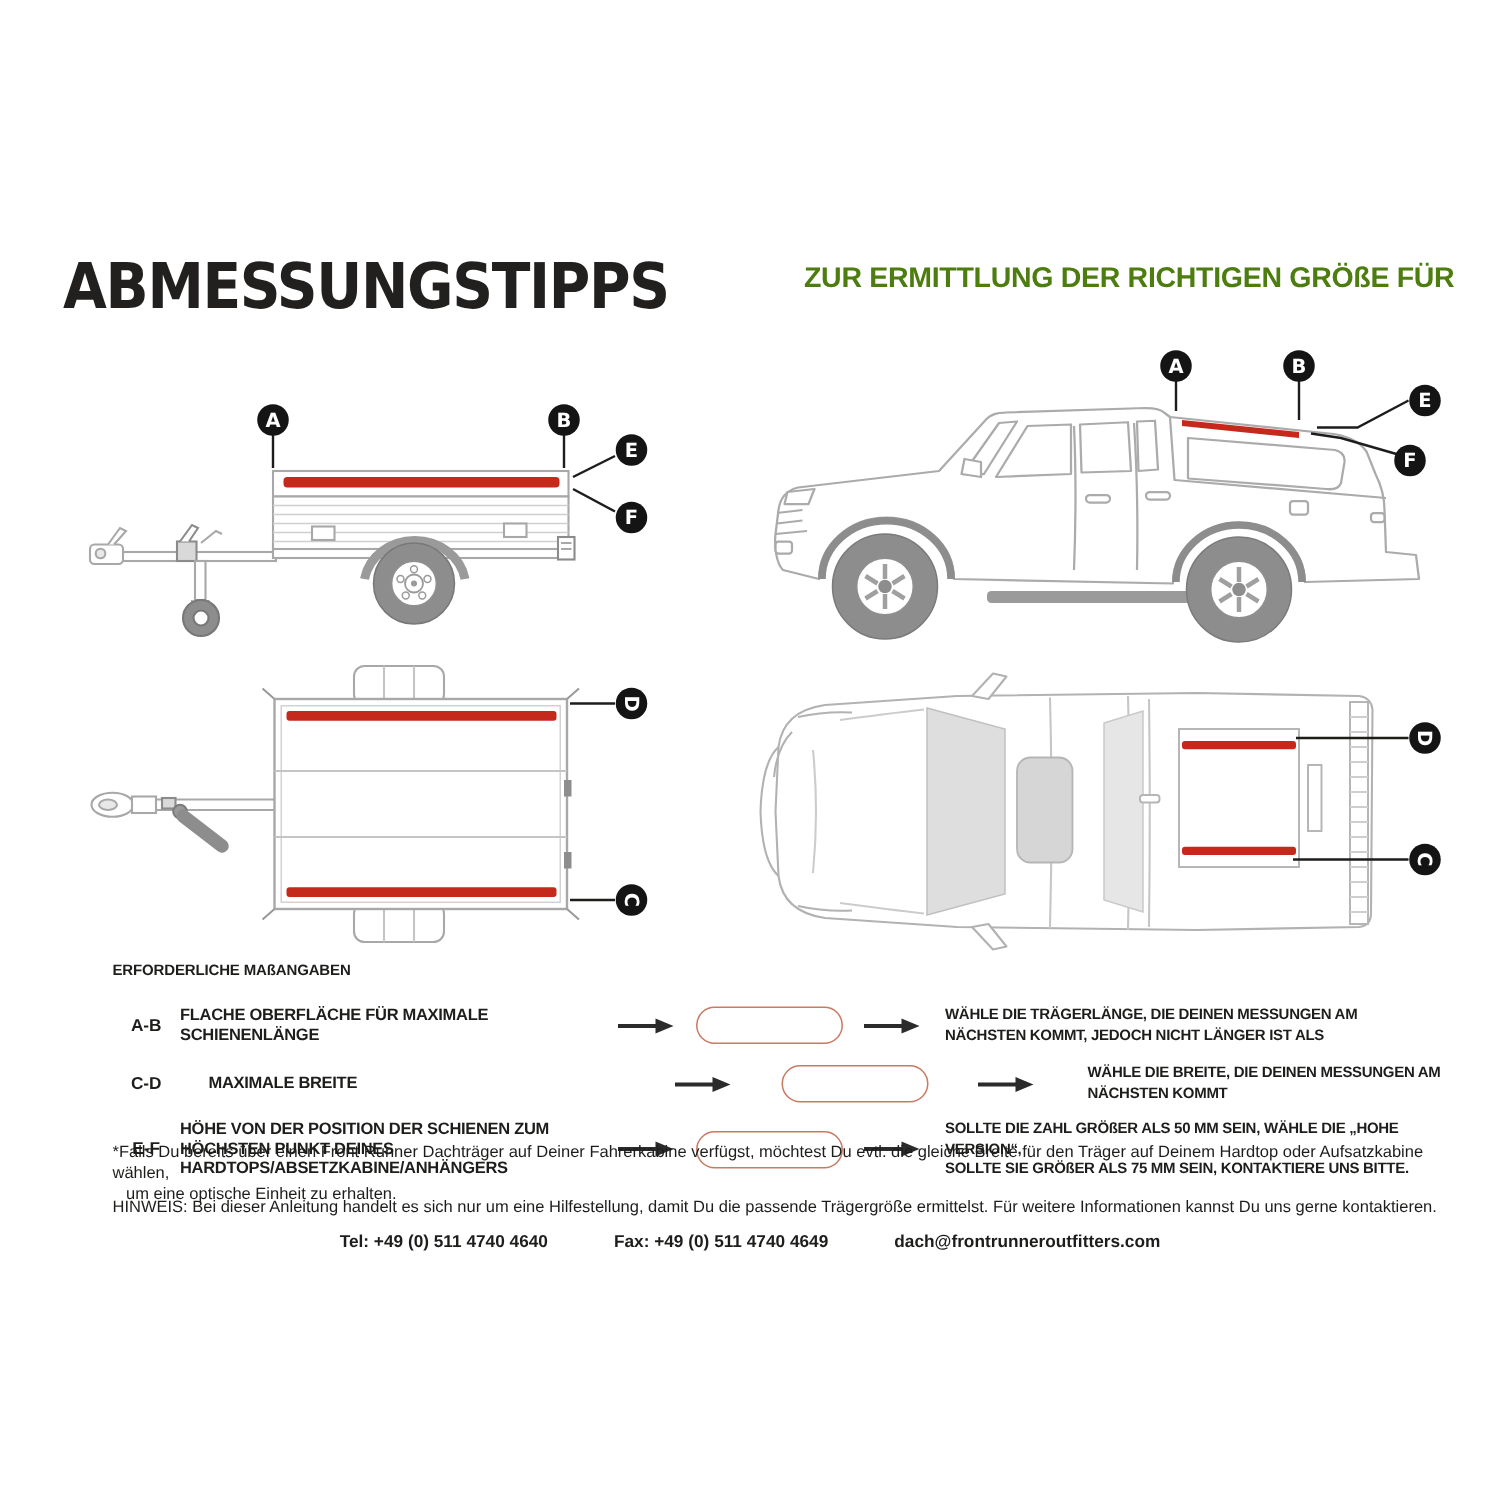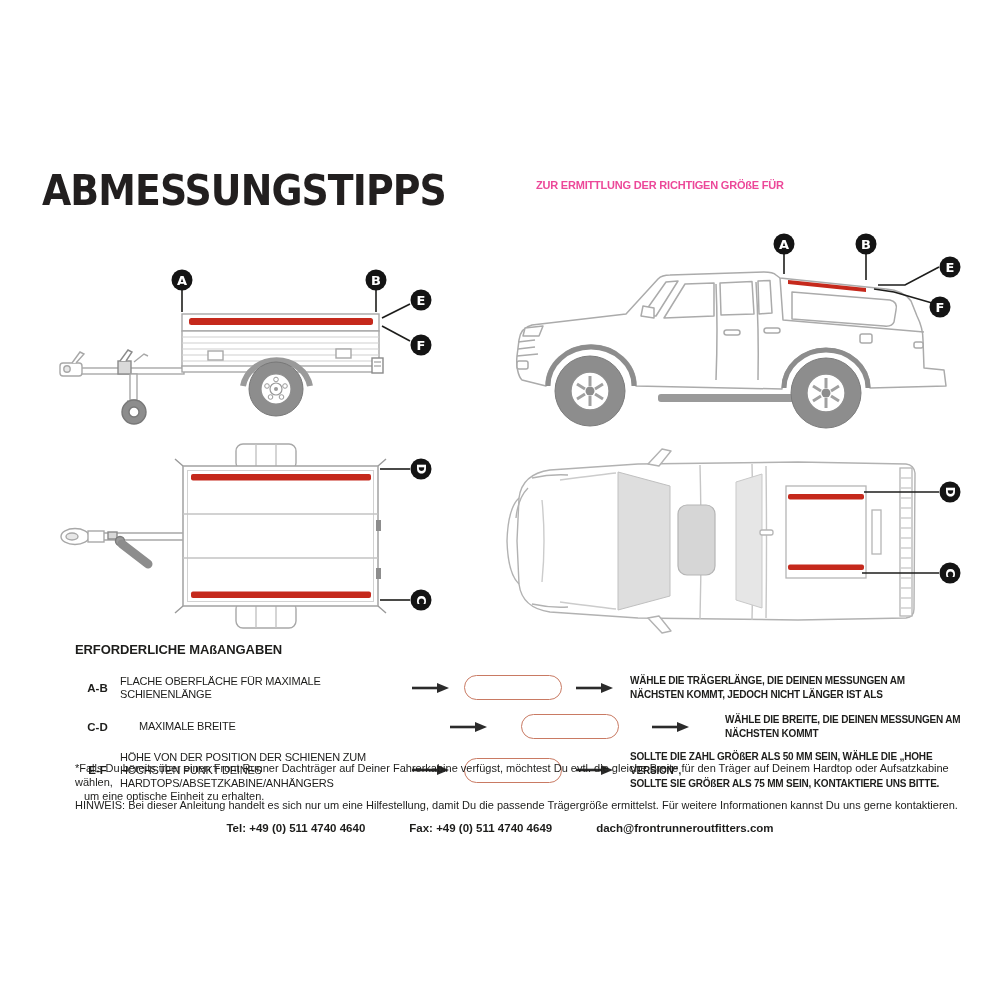--- a/index.html
+++ b/index.html
@@ -2,40 +2,40 @@
 <html><head>
 <meta charset="utf-8">
 <style>
   html,body{margin:0;padding:0;background:#ffffff;}
   .page{position:relative;width:1000px;height:926px;background:#fff;overflow:hidden;
         font-family:"Liberation Sans",sans-serif;color:#1d1d1b;}
   
   .title{position:absolute;left:42px;top:166px;margin:0;font-family:"DejaVu Sans",sans-serif;
          font-weight:700;font-size:42px;letter-spacing:-1px;white-space:nowrap;
          transform:scaleX(0.90);transform-origin:left top;color:#221f1f;}
-  .subtitle{position:absolute;left:536px;top:176px;font-size:11px;font-weight:700;
-            line-height:19.5px;letter-spacing:-0.2px;color:#ec4899;}
+  .subtitle{position:absolute;left:536px;top:176px;font-size:19px;font-weight:700;
+            line-height:19.5px;letter-spacing:-0.2px;color:#4d7c0f;}
   
   .fig{position:absolute;}
   #fig-trailer-side{left:58px;top:262px;}
   #fig-truck-side{left:508px;top:228px;}
   #fig-trailer-top{left:58px;top:438px;}
   #fig-truck-top{left:498px;top:438px;}
   svg{display:block;}
   .mark circle{fill:#141414;}
   .mark text{fill:#ffffff;font-family:"DejaVu Sans",sans-serif;font-weight:700;font-size:13px;}
   
   .meas{position:absolute;left:75px;top:642px;right:18px;}
-  .meas-head{display:flex;gap:28px;font-size:13px;font-weight:700;letter-spacing:-0.1px;flex-direction:column;}
+  .meas-head{display:flex;gap:28px;font-size:10px;font-weight:700;letter-spacing:-0.1px;flex-direction:column;}
   .mrow{display:flex;align-items:center;}
   .mrow.r1{margin-top:17px;}
   .mrow.r2{margin-top:12px;gap:19px;}
   .mrow.r3{margin-top:10px;}
   .mkey{width:45px;font-weight:700;font-size:11.5px;flex:none;text-align:center;}
-  .mdesc{width:288px;font-weight:400;font-size:11px;line-height:13px;letter-spacing:-0.2px;flex:none;}
+  .mdesc{width:288px;font-weight:700;font-size:11px;line-height:13px;letter-spacing:-0.2px;flex:none;}
   .arrow{flex:none;margin:0 4px;}
   .pill{width:96px;height:23px;border:1.6px solid #c97a63;border-radius:13px;flex:none;
         margin:0 10px;background:#fff;}
   .minstr{flex:1;font-weight:700;font-size:10px;line-height:13.5px;letter-spacing:-0.2px;
           margin-left:12px;white-space:pre-line;}
   
   .foot1{position:absolute;left:75px;top:761px;right:22px;font-size:11px;line-height:14px;}
   .foot1 .l2{margin-left:9px;}
   .hinweis{position:absolute;left:75px;top:798px;right:22px;font-size:11px;line-height:14px;}
   .contact{position:absolute;left:0;right:0;top:822px;display:flex;justify-content:center;

